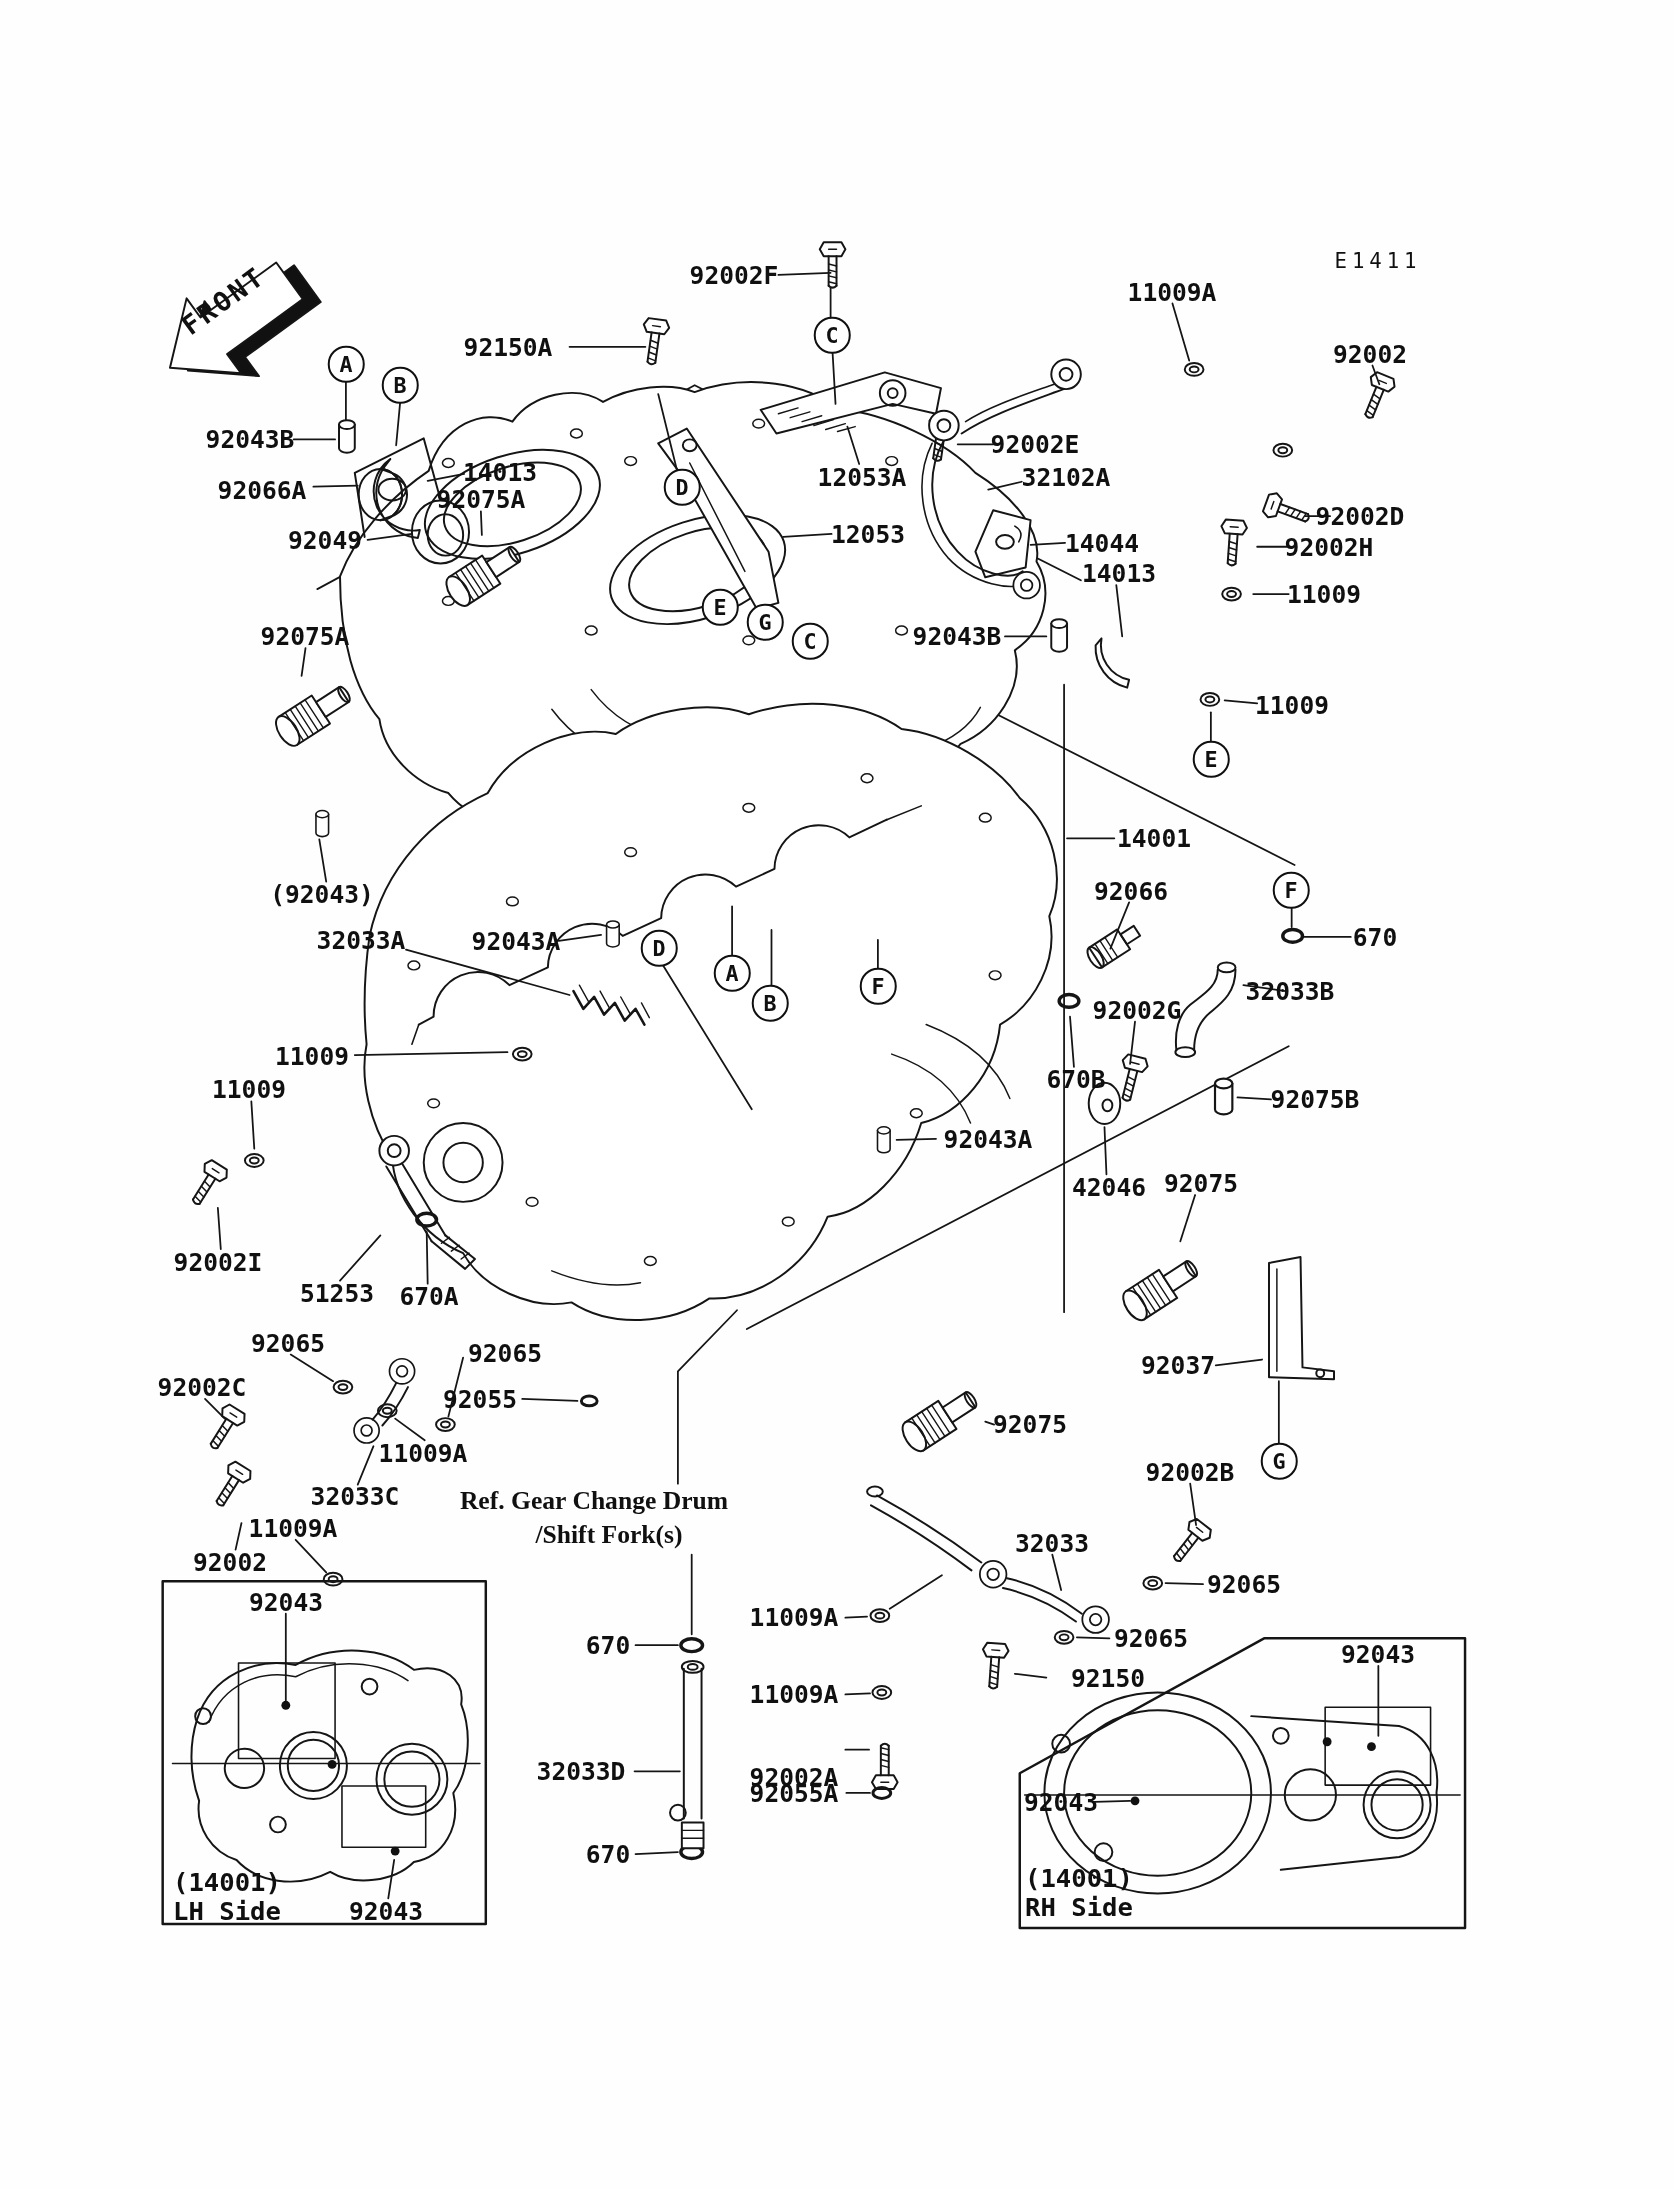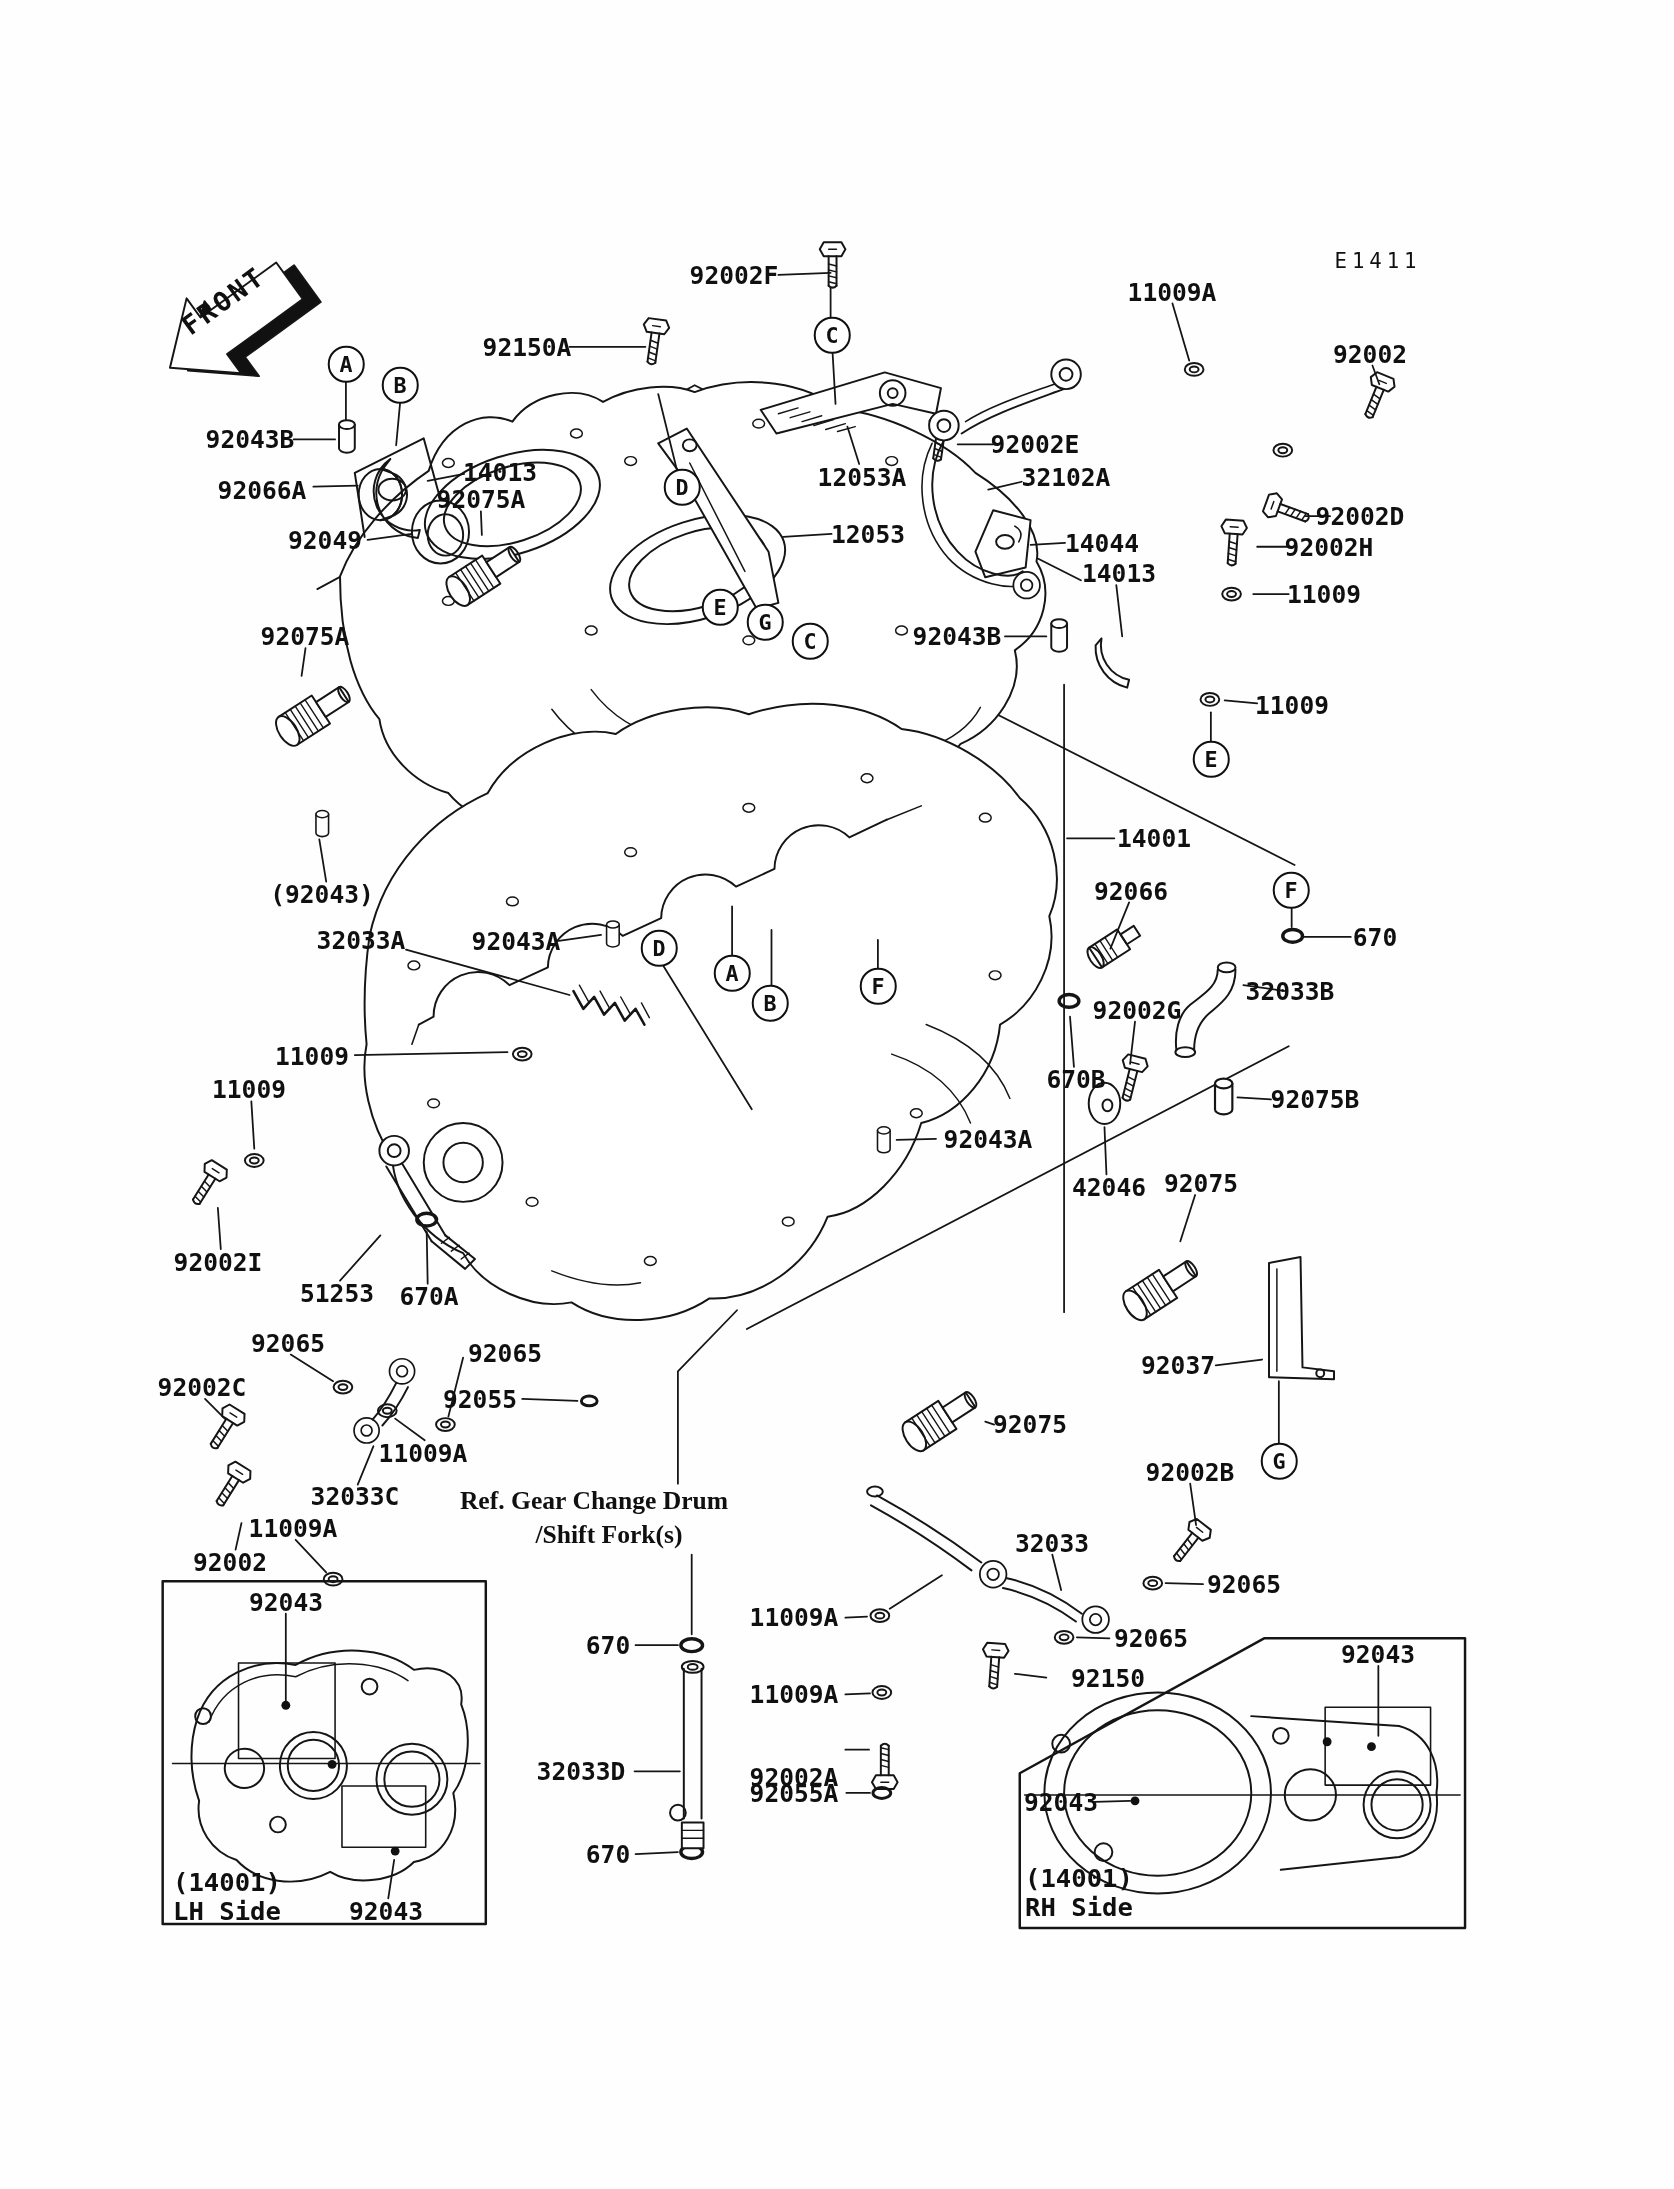--- a/index.html
+++ b/index.html
@@ -419,21 +419,21 @@
       <rect x="1345" y="1733" width="107" height="79" stroke-width="1.6"></rect>
       <circle cx="1347" cy="1768" r="4.5" fill="#111111" stroke="none"></circle>
       <circle cx="1392" cy="1773" r="4.5" fill="#111111" stroke="none"></circle>
       <circle cx="1152" cy="1828" r="4.5" fill="#111111" stroke="none"></circle>
       <path d="M1399,1691 L1399,1762 M1111,1829 L1147,1828" stroke-width="1.8"></path>
     </g>
   </svg>
 
   <div id="labels">
       <div class="callout" style="left: 734px; top: 275px;">92002F</div>
-      <div class="callout" style="left: 527px; top: 347px;">92150A</div>
+      <div class="callout" style="left: 508px; top: 347px;">92150A</div>
       <div class="callout" style="left: 1172px; top: 292px;">11009A</div>
       <div class="callout" style="left: 1370px; top: 354px;">92002</div>
       <div class="callout code" style="left: 1378px; top: 261px;">E1411</div>
       <div class="callout" style="left: 250px; top: 439px;">92043B</div>
       <div class="callout" style="left: 262px; top: 490px;">92066A</div>
       <div class="callout" style="left: 500px; top: 472px;">14013</div>
       <div class="callout" style="left: 481px; top: 499px;">92075A</div>
       <div class="callout" style="left: 325px; top: 540px;">92049</div>
       <div class="callout" style="left: 1035px; top: 444px;">92002E</div>
       <div class="callout" style="left: 1066px; top: 477px;">32102A</div>

